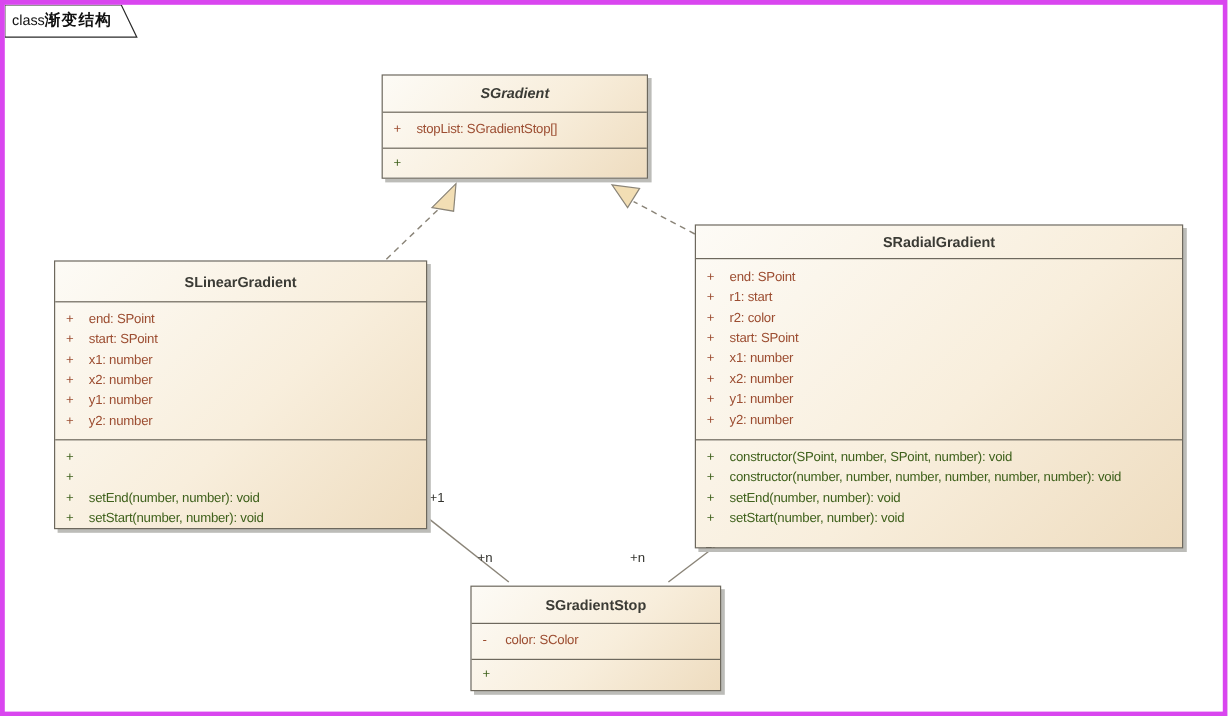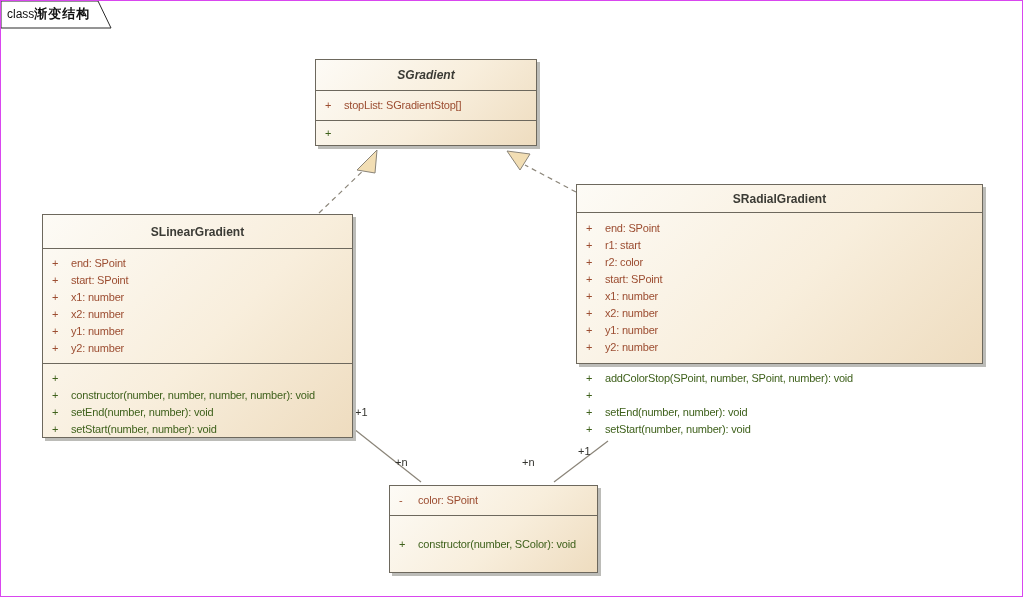--- a/index.html
+++ b/index.html
@@ -1,18 +1,18 @@
 <!DOCTYPE html>
 <html><head>
 <meta charset="utf-8">
 <style>
   html,body{margin:0;padding:0;background:#e8e8e8;}
   #stage{
     position:relative;width:1023px;height:597px;background:#ffffff;
-    border:1px solid #d946ef;box-sizing:border-box;overflow:hidden;
+    border:4px solid #d946ef;box-sizing:border-box;overflow:hidden;
     font-family:"Liberation Sans",sans-serif;
   }
   
   #frame-tab{position:absolute;left:0;top:0;width:116px;height:28px;}
   #frame-tab svg{position:absolute;left:0;top:0;}
   #frame-tab .tab-label{
     position:absolute;left:6px;top:4px;white-space:nowrap;font-size:12px;color:#101010;
   }
   #frame-tab .tab-type{font-weight:normal;}
   #frame-tab .tab-name{font-weight:bold;font-size:13px;letter-spacing:1px;}
@@ -41,21 +41,21 @@
   .op{color:#3f611c;}
   
   #box-sgradient{left:314px;top:58px;width:222px;height:87px;}
   #box-sgradient .class-title{height:30px;}
   #box-sgradient .sec-attrs{height:29px;}
   #box-sgradient .sec-ops{flex:1;}
   #box-slinear{left:41px;top:213px;width:311px;height:224px;justify-content:space-between;}
   #box-slinear .class-title{height:33px;}
   #box-slinear .sec-attrs{height:114px;justify-content:flex-start;padding-top:6px;}
   #box-slinear .sec-ops{flex:1;justify-content:flex-start;padding-top:6px;}
-  #box-sradial{left:575px;top:183px;width:407px;height:180px;}
+  #box-sradial{left:575px;top:183px;width:407px;height:270px;}
   #box-sradial .class-title{height:27px;}
   #box-sradial .sec-attrs{height:150px;justify-content:flex-start;padding-top:7px;}
   #box-sradial .sec-ops{flex:1;justify-content:flex-start;padding-top:6px;}
   #box-sstop{left:388px;top:484px;width:209px;height:88px;}
   #box-sstop .class-title{height:30px;}
   #box-sstop .sec-attrs{height:29px;}
   #box-sstop .sec-ops{flex:1;}
   
   #lbl-a1-from{left:354px;top:405px;}
   #lbl-a1-to{left:394px;top:455px;}
@@ -132,21 +132,20 @@
           <span class="vis">+</span>
           <span class="txt">y2: number</span>
         </div>
     </div>
     <div class="sec sec-ops">
       <div class="member op">
           <span class="vis">+</span>
         </div>
       <div class="member op">
           <span class="vis">+</span>
-          <span class="txt">constructor(number, number, number, number): void</span>
         </div>
       <div class="member op">
           <span class="vis">+</span>
           <span class="txt">setEnd(number, number): void</span>
         </div>
       <div class="member op">
           <span class="vis">+</span>
           <span class="txt">setStart(number, number): void</span>
         </div>
     </div>
@@ -184,44 +183,45 @@
           <span class="txt">y1: number</span>
         </div>
       <div class="member attr">
           <span class="vis">+</span>
           <span class="txt">y2: number</span>
         </div>
     </div>
     <div class="sec sec-ops">
       <div class="member op">
           <span class="vis">+</span>
-          <span class="txt">addColorStop(SPoint, number, SPoint, number): void</span>
-        </div>
-      <div class="member op">
-          <span class="vis">+</span>
+          <span class="txt">constructor(SPoint, number, SPoint, number): void</span>
+        </div>
+      <div class="member op">
+          <span class="vis">+</span>
+          <span class="txt">constructor(number, number, number, number, number, number): void</span>
         </div>
       <div class="member op">
           <span class="vis">+</span>
           <span class="txt">setEnd(number, number): void</span>
         </div>
       <div class="member op">
           <span class="vis">+</span>
           <span class="txt">setStart(number, number): void</span>
         </div>
     </div>
   </div>
 
   <div class="class-box" id="box-sstop">
+    <div class="class-title">SGradientStop</div>
     <div class="sec sec-attrs">
       <div class="member attr">
           <span class="vis">-</span>
-          <span class="txt">color: SPoint</span>
-        </div>
-    </div>
-    <div class="sec sec-ops">
-      <div class="member op">
-          <span class="vis">+</span>
-          <span class="txt">constructor(number, SColor): void</span>
+          <span class="txt">color: SColor</span>
+        </div>
+    </div>
+    <div class="sec sec-ops">
+      <div class="member op">
+          <span class="vis">+</span>
         </div>
     </div>
   </div>
 
 </div>
 
 </body></html>

